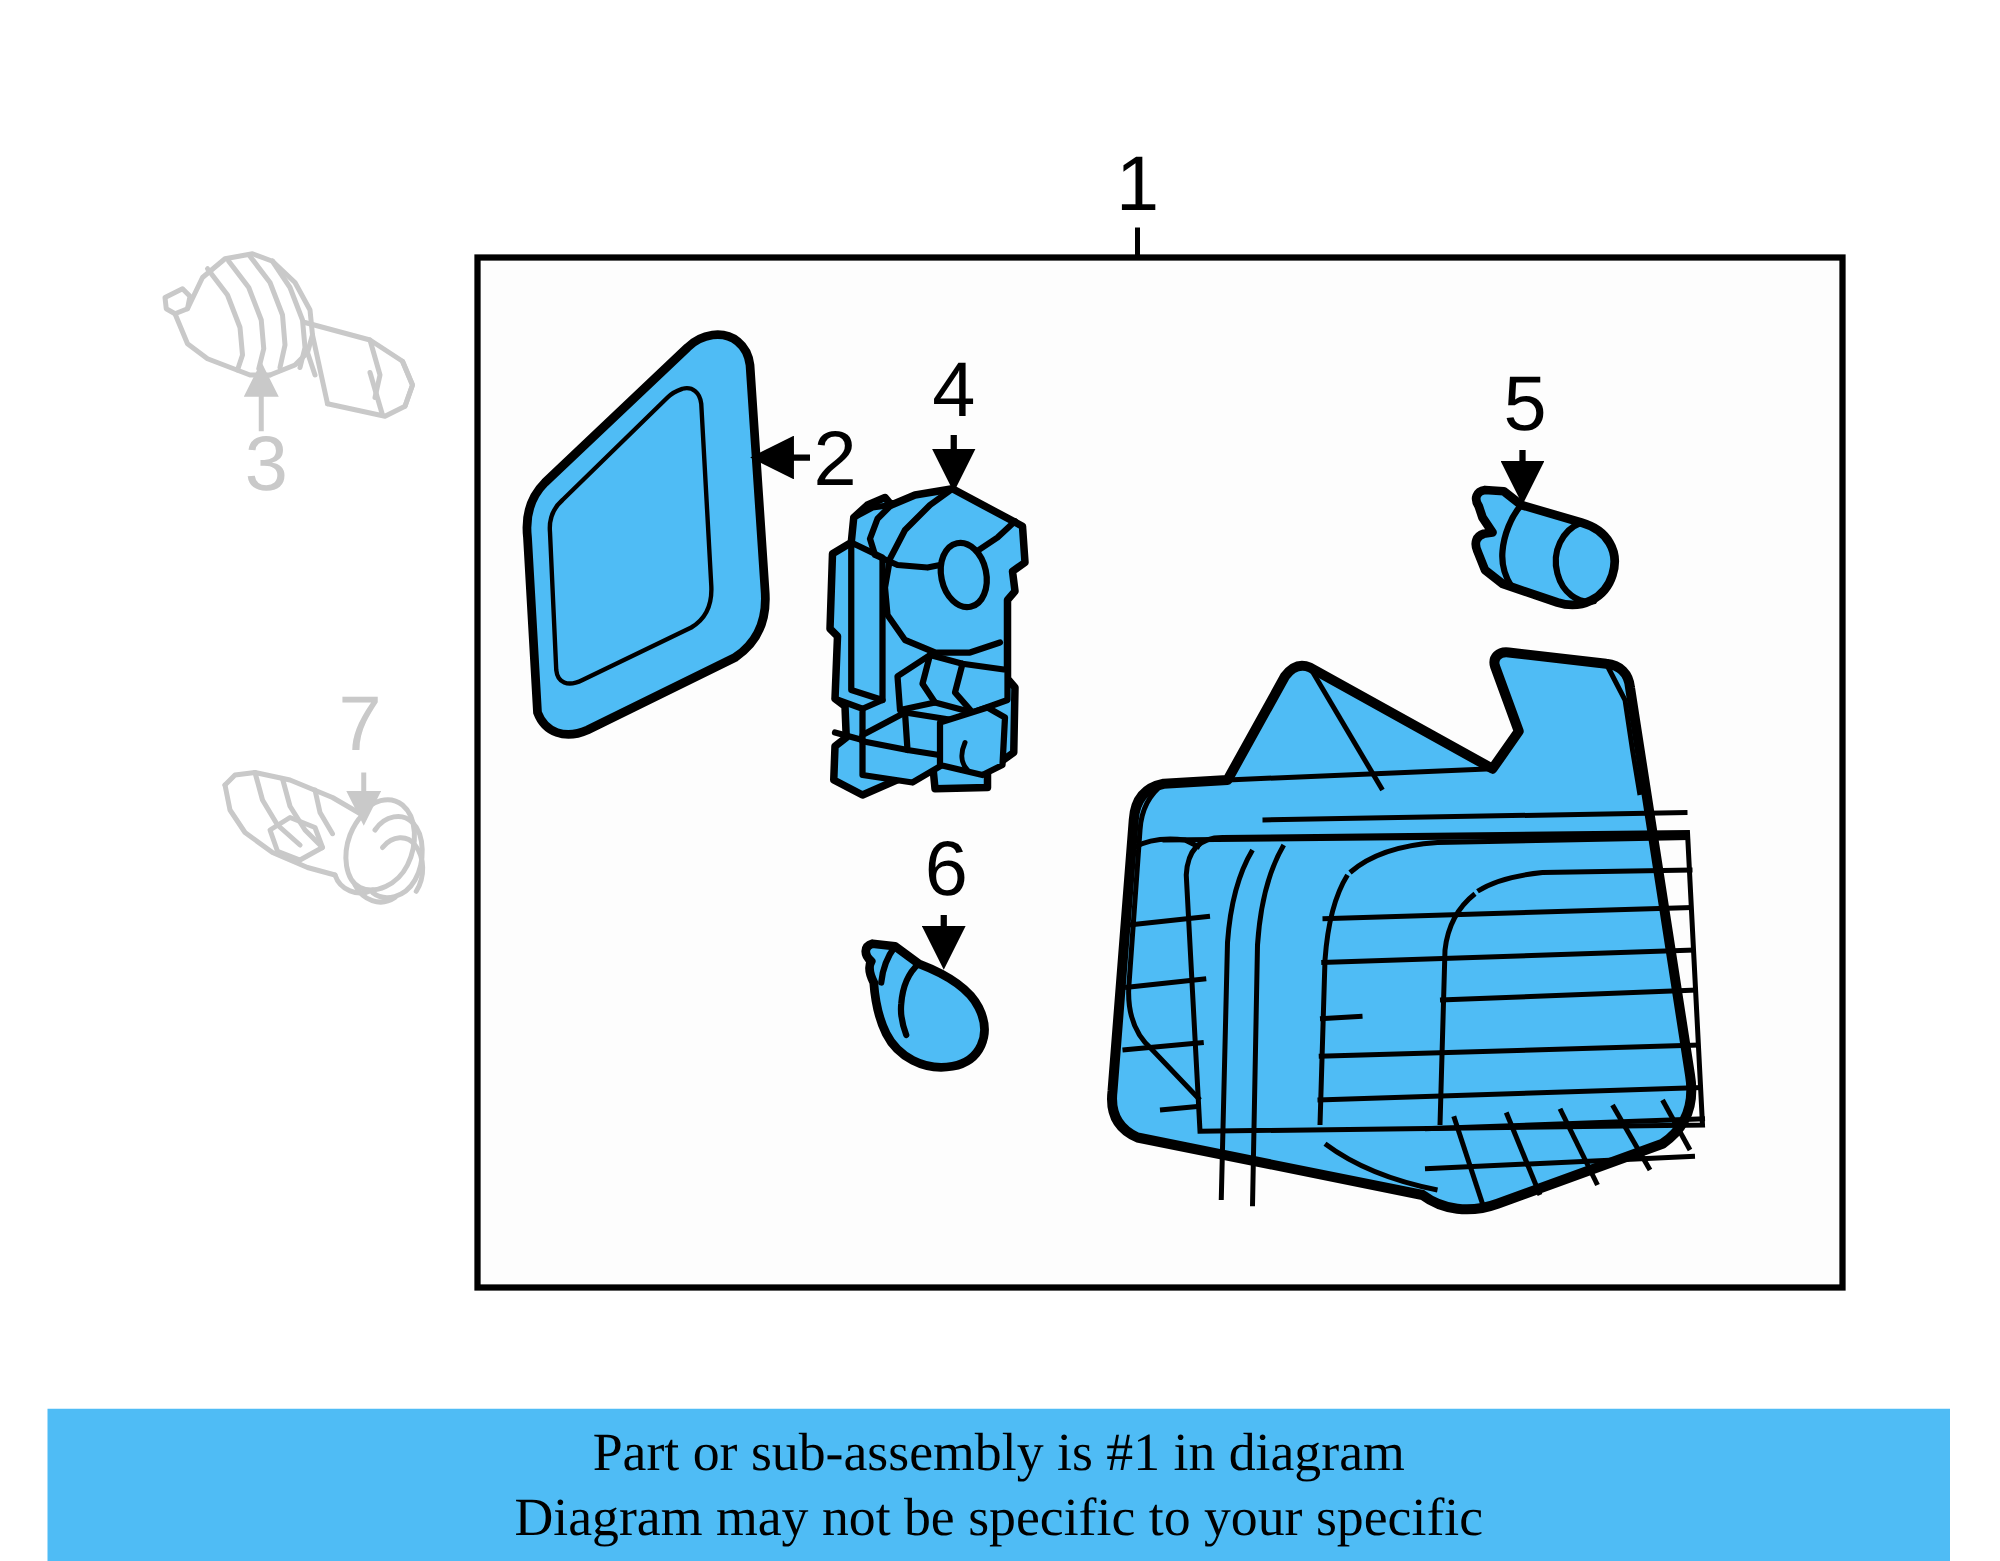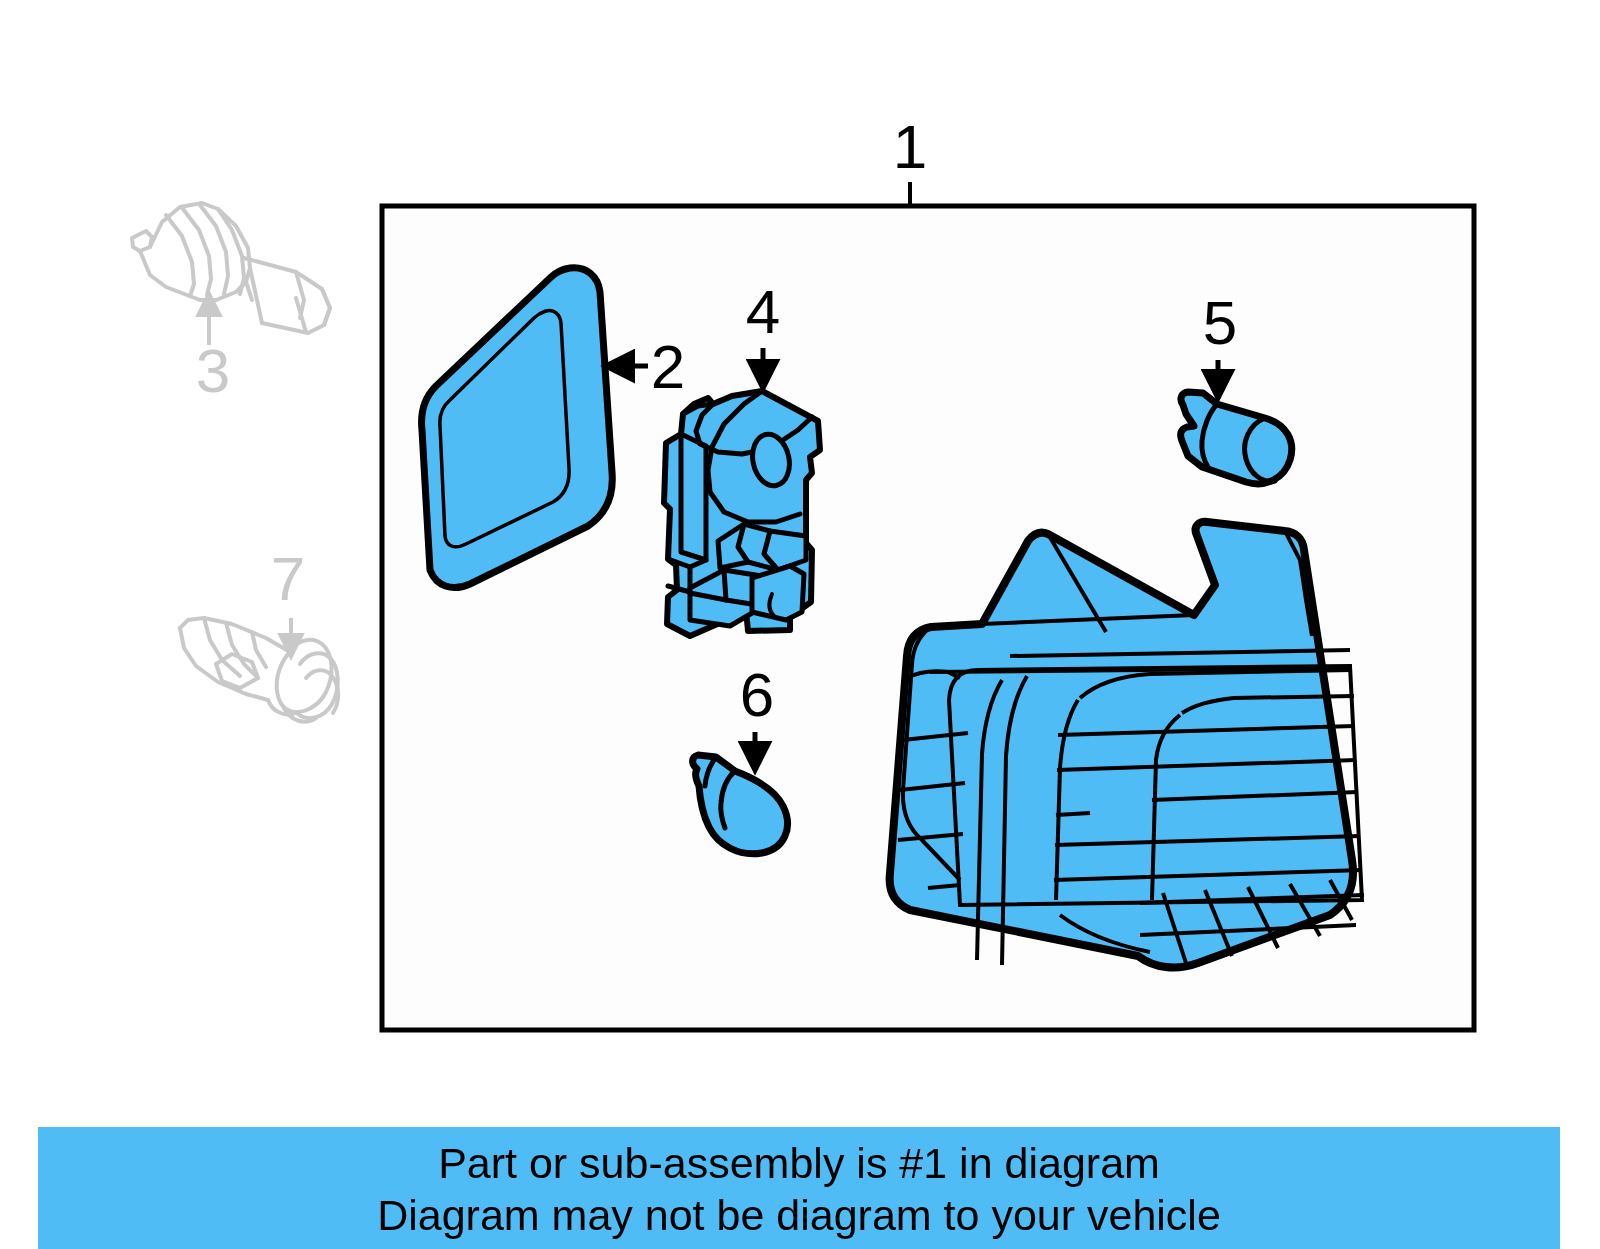--- a/index.html
+++ b/index.html
@@ -52,21 +52,21 @@
     background: #4FBCF5;
     box-sizing: border-box;
     display: flex;
     flex-direction: column;
     align-items: center;
     justify-content: center;
     padding-top: 2px;
   }
   .footer-line {
     color: #000000;
-    font-family: Liberation Sans, sans-serif;
+    font-family: Liberation Serif, serif;
     font-size: 43px;
     line-height: 52px;
     letter-spacing: 0px;
     white-space: nowrap;
     text-align: center;
   }
 </style>
 </head>
 <body>
 
@@ -375,16 +375,16 @@
       <path d="M 1163 893 L 1186 963" fill="none" stroke="#000000" stroke-width="4"></path>
       <path d="M 1205 890 L 1232 956" fill="none" stroke="#000000" stroke-width="4"></path>
       <path d="M 1248 887 L 1278 948" fill="none" stroke="#000000" stroke-width="4"></path>
       <path d="M 1290 884 L 1320 936" fill="none" stroke="#000000" stroke-width="4"></path>
       <path d="M 1330 880 L 1352 920" fill="none" stroke="#000000" stroke-width="4"></path>
     </g>
   </svg>
 
   <div id="footer-banner">
     <div class="footer-line">Part or sub-assembly is #1 in diagram</div>
-    <div class="footer-line">Diagram may not be diagram to your vehicle</div>
+    <div class="footer-line">Diagram may not be specific to your specific</div>
   </div>
 
 </div>
 
 </body></html>

